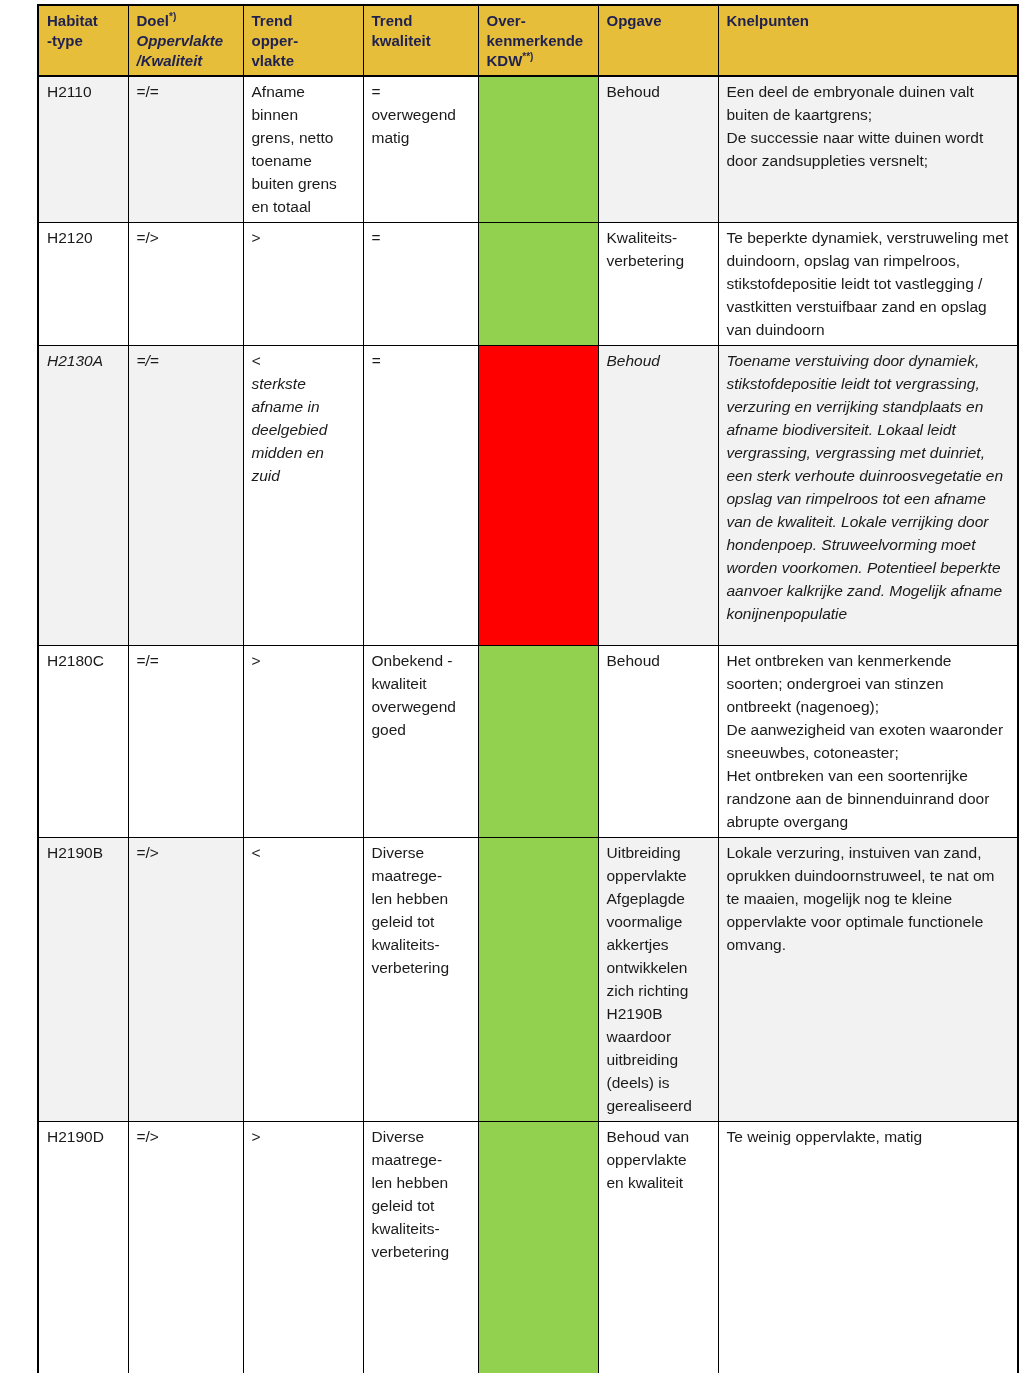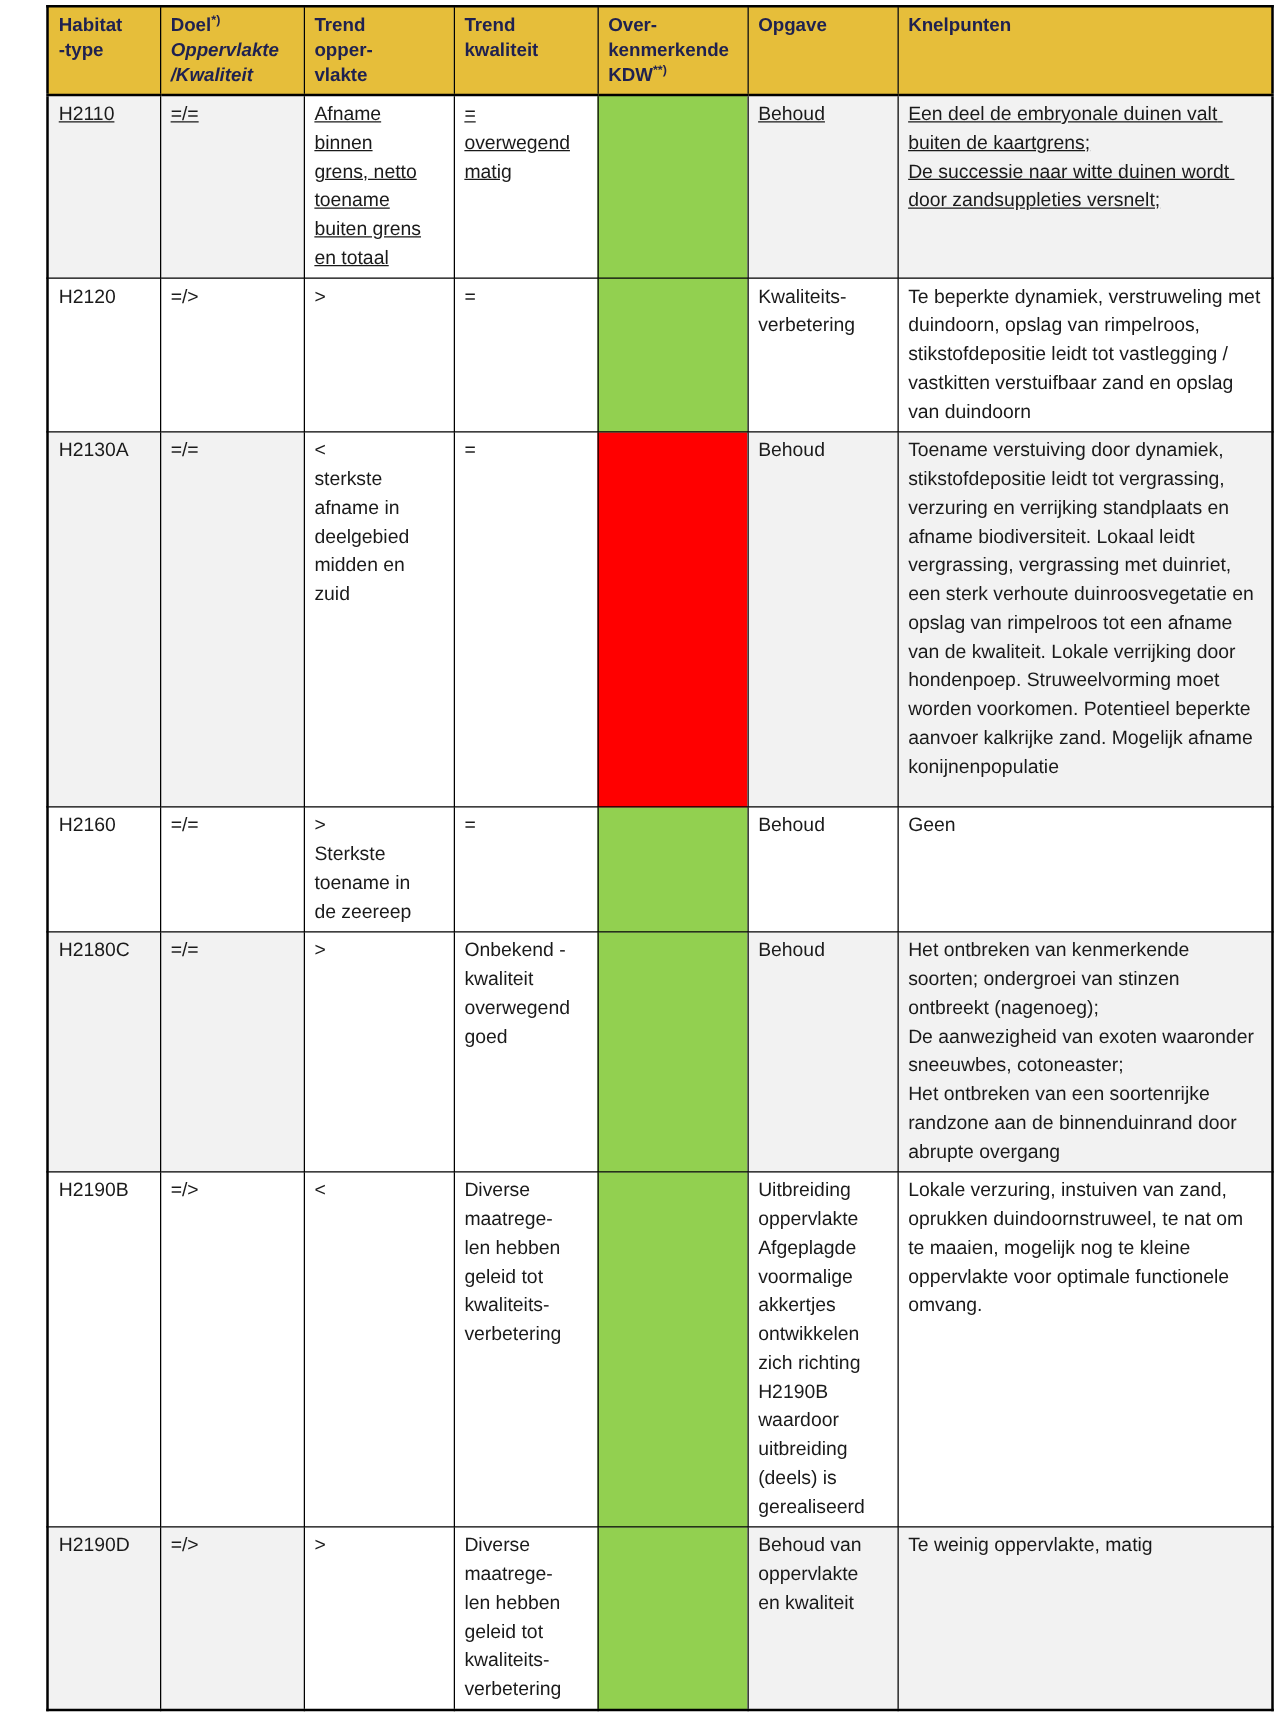--- a/index.html
+++ b/index.html
@@ -58,23 +58,23 @@
   thead .sub {
     font-style: italic;
     font-weight: bold;
   }
   sup {
     font-size: 10px;
     line-height: 0;
     vertical-align: super;
   }
   
-  tbody tr:nth-child(1) { height: 139px; text-decoration: underline; }
+  tbody tr:nth-child(1) { height: 139px; }
   tbody tr:nth-child(2) { height: 113px; border-radius: 21px; }
-  tbody tr:nth-child(3) { height: 300px; }
+  tbody tr:nth-child(3) { height: 300px; font-style: italic; }
   tbody tr:nth-child(4) { height: 93px; }
   tbody tr:nth-child(5) { height: 184px; }
   tbody tr:nth-child(6) { height: 278px; padding-left: 36px; }
   tbody tr:nth-child(7) { height: 140px; }
   
   tbody tr:nth-child(odd) td.s { background: var(--row-stripe); }
   td.kdw { padding: 0; }
 </style>
 </head>
 <body>
@@ -144,32 +144,20 @@
 afname in
 deelgebied
 midden en
 zuid</td>
         <td>=</td>
         <td class="kdw" style="background-color: rgb(255, 0, 0);"></td>
         <td class="s">Behoud</td>
         <td class="s">Toename verstuiving door dynamiek, stikstofdepositie leidt tot vergrassing, verzuring en verrijking standplaats en afname biodiversiteit. Lokaal leidt vergrassing, vergrassing met duinriet, een sterk verhoute duinroosvegetatie en opslag van rimpelroos tot een afname van de kwaliteit. Lokale verrijking door hondenpoep. Struweelvorming moet worden voorkomen. Potentieel beperkte aanvoer kalkrijke zand. Mogelijk afname konijnenpopulatie</td>
       </tr>
       <tr>
-        <td class="s">H2160</td>
-        <td class="s">=/=</td>
-        <td>&gt;
-Sterkste
-toename in
-de zeereep</td>
-        <td>=</td>
-        <td class="kdw" style="background-color: rgb(146, 208, 80);"></td>
-        <td class="s">Behoud</td>
-        <td class="s">Geen</td>
-      </tr>
-      <tr>
         <td class="s">H2180C</td>
         <td class="s">=/=</td>
         <td>&gt;</td>
         <td>Onbekend -
 kwaliteit
 overwegend
 goed</td>
         <td class="kdw" style="background-color: rgb(146, 208, 80);"></td>
         <td class="s">Behoud</td>
         <td class="s">Het ontbreken van kenmerkende soorten; ondergroei van stinzen ontbreekt (nagenoeg);

